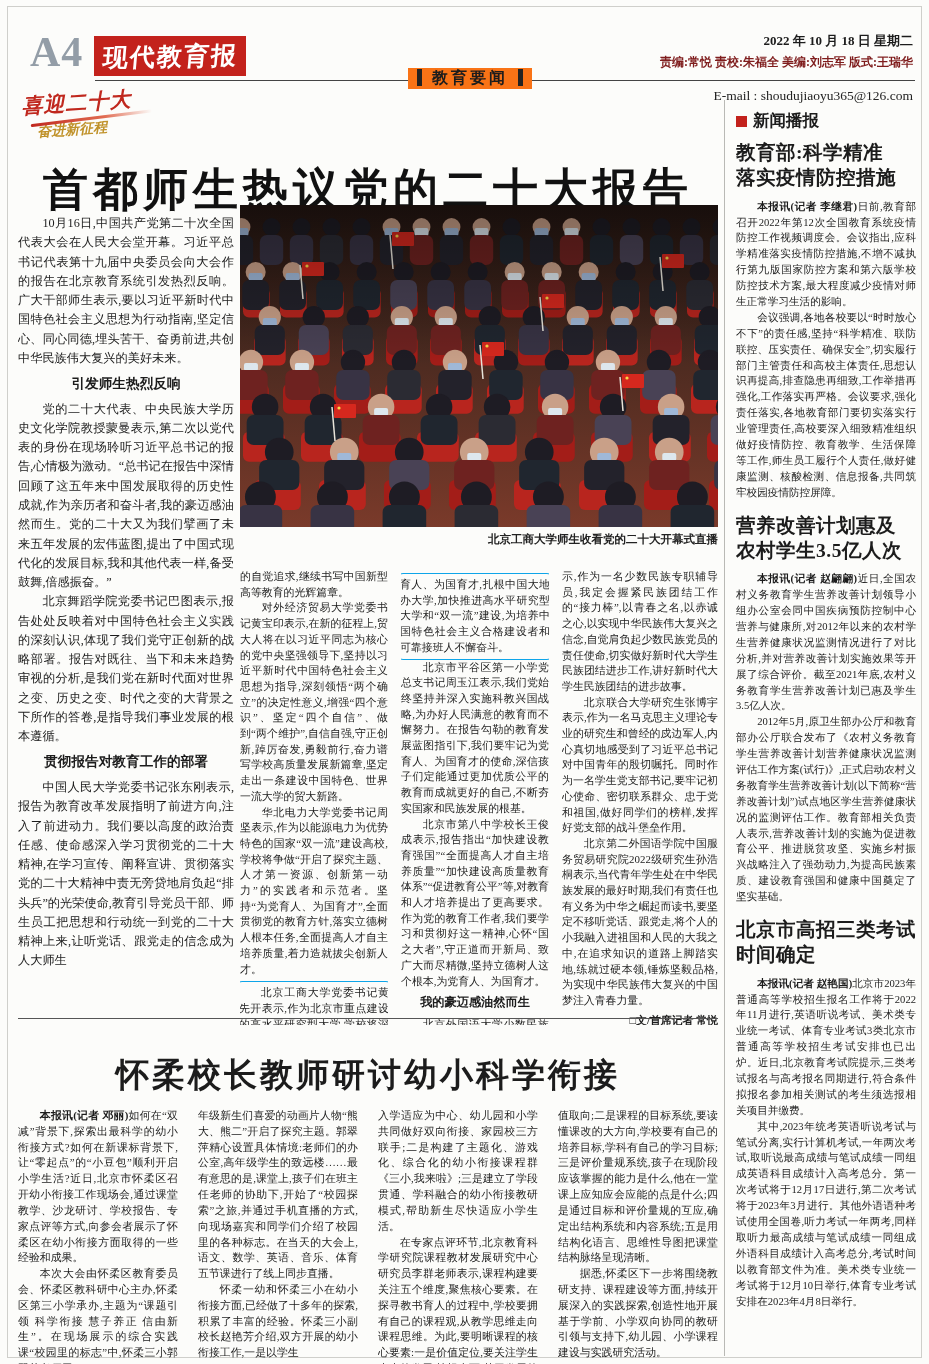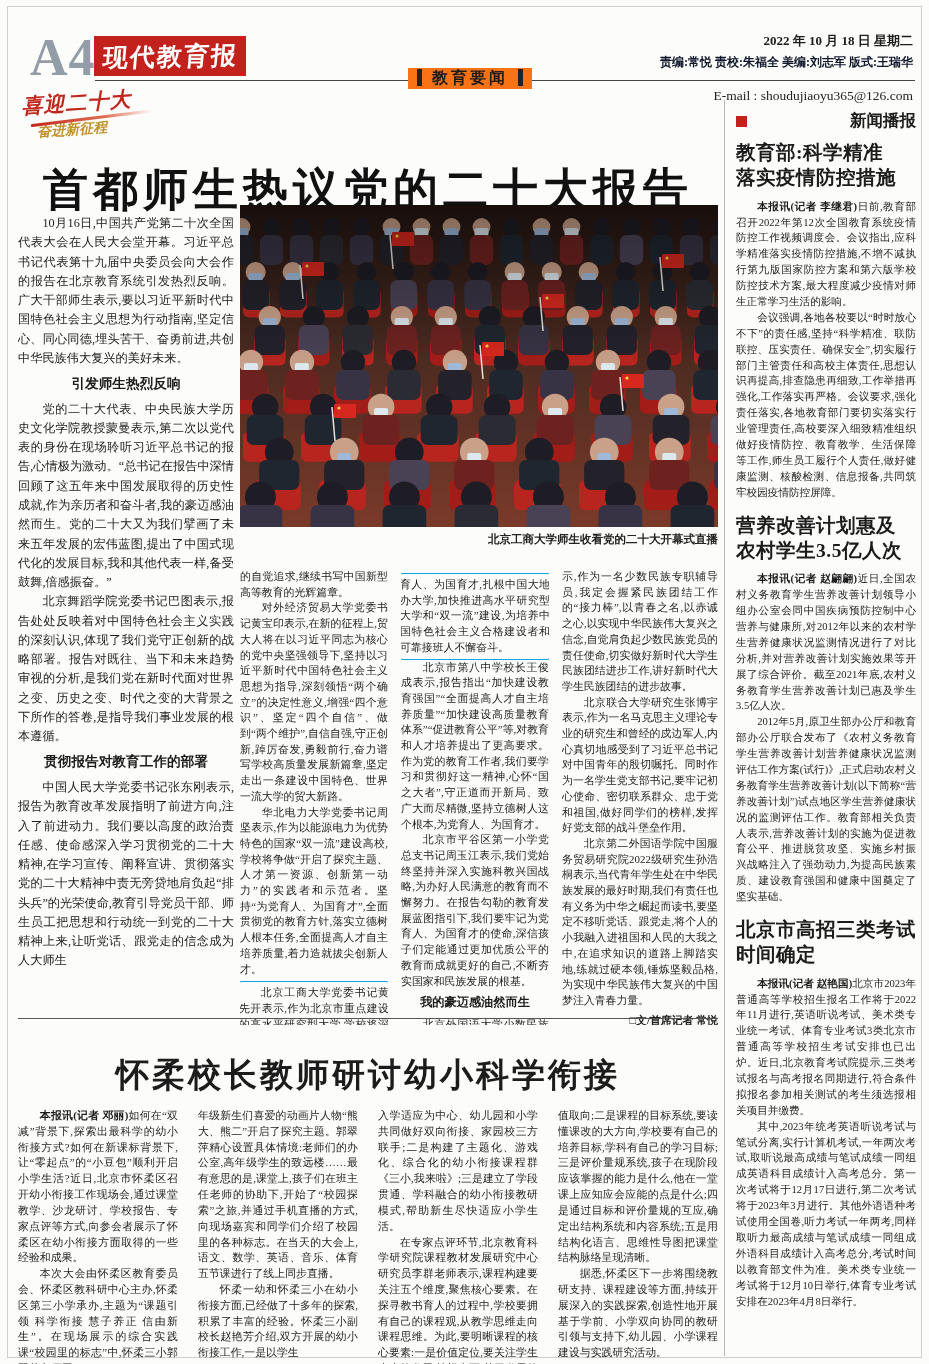--- a/index.html
+++ b/index.html
@@ -1,32 +1,32 @@
 <!DOCTYPE html>
 <html><head>
 <meta charset="utf-8">
 <style>
   html,body{margin:0;padding:0;background:#e8e8e4;}
   .page{position:relative;width:929px;height:1364px;margin:0 auto;background:#fcfcfa;
         font-family:"Liberation Serif","DejaVu Serif",serif;color:#1c1c1c;overflow:hidden;}
   .frame{position:absolute;left:7px;top:6px;right:7px;bottom:6px;border:1px solid #cfcfcb;pointer-events:none;}
 
   
-  .pageno{position:absolute;left:30px;top:28px;font-size:52px;font-weight:bold;color:#939da7;
+  .pageno{position:absolute;left:30px;top:28px;font-size:42px;font-weight:bold;color:#939da7;
           font-family:"Liberation Serif",serif;letter-spacing:1px;}
   .masthead{position:absolute;left:94px;top:36px;width:152px;height:40px;background:#c3221c;
             display:flex;align-items:center;justify-content:center;}
   .masthead span{color:#fff;font-weight:bold;font-size:25px;letter-spacing:2px;transform:skewX(-6deg) rotate(-1deg);
             font-family:"Liberation Serif",serif;}
   .head-rule{position:absolute;left:95px;right:14px;top:80px;border-top:1.5px solid #444;}
   .section-label{position:absolute;left:408px;top:68px;background:#f97316;padding:0 9px;
             font-size:16px;font-weight:bold;letter-spacing:3px;}
   .section-label .bars{border-left:5px solid #222;border-right:5px solid #222;padding:0 10px;}
   .dateline{position:absolute;right:16px;top:32px;font-size:13px;font-weight:bold;text-align:right;}
-  .staffline{position:absolute;right:16px;top:54px;font-size:12px;font-weight:bold;text-align:right;color:#0f172a;}
+  .staffline{position:absolute;right:16px;top:54px;font-size:12px;font-weight:bold;text-align:right;color:#7f1d1d;}
   .email{position:absolute;right:16px;top:88px;font-size:13.5px;text-align:left;color:#222;}
 
   
   .badge{position:absolute;left:22px;top:88px;width:130px;transform:rotate(-4deg);}
   .badge .b1{font-size:21px;font-weight:bold;color:#c0281e;font-style:italic;letter-spacing:1px;}
   .badge .b2{font-size:14px;font-weight:bold;color:#c0922a;font-style:italic;margin-left:14px;margin-top:-2px;}
   .badge .ribbon{height:3px;background:linear-gradient(90deg,#c0281e,#e06a50 60%,transparent);border-radius:3px;margin:1px 0 2px 8px;transform:rotate(-3deg);}
 
   
   .headline{position:absolute;left:18px;top:130px;width:700px;text-align:center;font-size:45px;
@@ -53,21 +53,21 @@
               font-weight:700;letter-spacing:3px;}
   #bcol1,#bcol2,#bcol3,#bcol4{top:1096px;height:260px;font-size:10.9px;line-height:1.45;}
   #bcol1{left:18px;width:160px;}
   #bcol2{left:198px;width:160px;}
   #bcol3{left:378px;width:160px;}
   #bcol4{left:558px;width:160px;}
 
   
   .v-divider{position:absolute;left:724px;top:100px;height:1256px;border-left:1px solid #b9b9b5;}
   .sidebar{position:absolute;left:736px;top:110px;width:180px;height:1246px;overflow:hidden;}
-  .sb-head{display:flex;align-items:center;gap:6px;font-size:16.5px;font-weight:bold;margin-bottom:8px;justify-content:space-between;}
+  .sb-head{display:flex;align-items:center;gap:6px;font-size:16.5px;font-weight:bold;margin-bottom:8px;}
   .sb-sq{width:11px;height:11px;background:#c3221c;display:inline-block;}
   .sb-art{margin-bottom:12px;}
   .sb-h{font-size:19.5px;font-weight:900;line-height:1.3;white-space:pre-line;margin:6px 0 8px 0;letter-spacing:0.5px;}
   .sb-art p{margin:0;text-indent:2em;text-align:justify;font-size:10.6px;line-height:1.5;}
 </style>
 </head>
 <body>
 
 <div class="page">
   <div class="frame"></div>
@@ -385,22 +385,22 @@
   <div class="caption">北京工商大学师生收看党的二十大开幕式直播</div>
 
   <div class="col" id="col2">
       <p class="para noindent">的自觉追求,继续书写中国新型高等教育的光辉篇章。</p>
       <p class="para">对外经济贸易大学党委书记黄宝印表示,在新的征程上,贸大人将在以习近平同志为核心的党中央坚强领导下,坚持以习近平新时代中国特色社会主义思想为指导,深刻领悟“两个确立”的决定性意义,增强“四个意识”、坚定“四个自信”、做到“两个维护”,自信自强,守正创新,踔厉奋发,勇毅前行,奋力谱写学校高质量发展新篇章,坚定走出一条建设中国特色、世界一流大学的贸大新路。</p>
       <p class="para">华北电力大学党委书记周坚表示,作为以能源电力为优势特色的国家“双一流”建设高校,学校将争做“开启了探究主题、人才第一资源、创新第一动力”的实践者和示范者。坚持“为党育人、为国育才”,全面贯彻党的教育方针,落实立德树人根本任务,全面提高人才自主培养质量,着力造就拔尖创新人才。</p>
       <p class="para highlight">北京工商大学党委书记黄先开表示,作为北京市重点建设的高水平研究型大学,学校将深入学习宣传贯彻党的二十大精神,全面贯彻党的教育方针,落实立德树人根本任务,坚持为党</p>
     </div>
   <div class="col" id="col3">
       <p class="para highlight noindent">育人、为国育才,扎根中国大地办大学,加快推进高水平研究型大学和“双一流”建设,为培养中国特色社会主义合格建设者和可靠接班人不懈奋斗。</p>
+      <p class="para">北京市平谷区第一小学党总支书记周玉江表示,我们党始终坚持并深入实施科教兴国战略,为办好人民满意的教育而不懈努力。在报告勾勒的教育发展蓝图指引下,我们要牢记为党育人、为国育才的使命,深信孩子们定能通过更加优质公平的教育而成就更好的自己,不断夯实国家和民族发展的根基。</p>
       <p class="para">北京市第八中学校长王俊成表示,报告指出“加快建设教育强国”“全面提高人才自主培养质量”“加快建设高质量教育体系”“促进教育公平”等,对教育和人才培养提出了更高要求。作为党的教育工作者,我们要学习和贯彻好这一精神,心怀“国之大者”,守正道而开新局、致广大而尽精微,坚持立德树人这个根本,为党育人、为国育才。</p>
-      <p class="para">北京市平谷区第一小学党总支书记周玉江表示,我们党始终坚持并深入实施科教兴国战略,为办好人民满意的教育而不懈努力。在报告勾勒的教育发展蓝图指引下,我们要牢记为党育人、为国育才的使命,深信孩子们定能通过更加优质公平的教育而成就更好的自己,不断夯实国家和民族发展的根基。</p>
       <h4 class="subhead">我的豪迈感油然而生</h4>
       <p class="para">北京外国语大学少数民族专职辅导员阿依米尔·艾力表</p>
     </div>
   <div class="col" id="col4">
       <p class="para noindent">示,作为一名少数民族专职辅导员,我定会握紧民族团结工作的“接力棒”,以青春之名,以赤诚之心,以实现中华民族伟大复兴之信念,自觉肩负起少数民族党员的责任使命,切实做好新时代大学生民族团结进步工作,讲好新时代大学生民族团结的进步故事。</p>
       <p class="para">北京联合大学研究生张博宇表示,作为一名马克思主义理论专业的研究生和曾经的戍边军人,内心真切地感受到了习近平总书记对中国青年的殷切嘱托。同时作为一名学生党支部书记,要牢记初心使命、密切联系群众、忠于党和祖国,做好同学们的榜样,发挥好党支部的战斗堡垒作用。</p>
       <p class="para">北京第二外国语学院中国服务贸易研究院2022级研究生孙浩桐表示,当代青年学生处在中华民族发展的最好时期,我们有责任也有义务为中华之崛起而读书,要坚定不移听党话、跟党走,将个人的小我融入进祖国和人民的大我之中,在追求知识的道路上脚踏实地,练就过硬本领,锤炼坚毅品格,为实现中华民族伟大复兴的中国梦注入青春力量。</p>
       <p class="para byline">□文/首席记者 常悦</p>
     </div>
 

